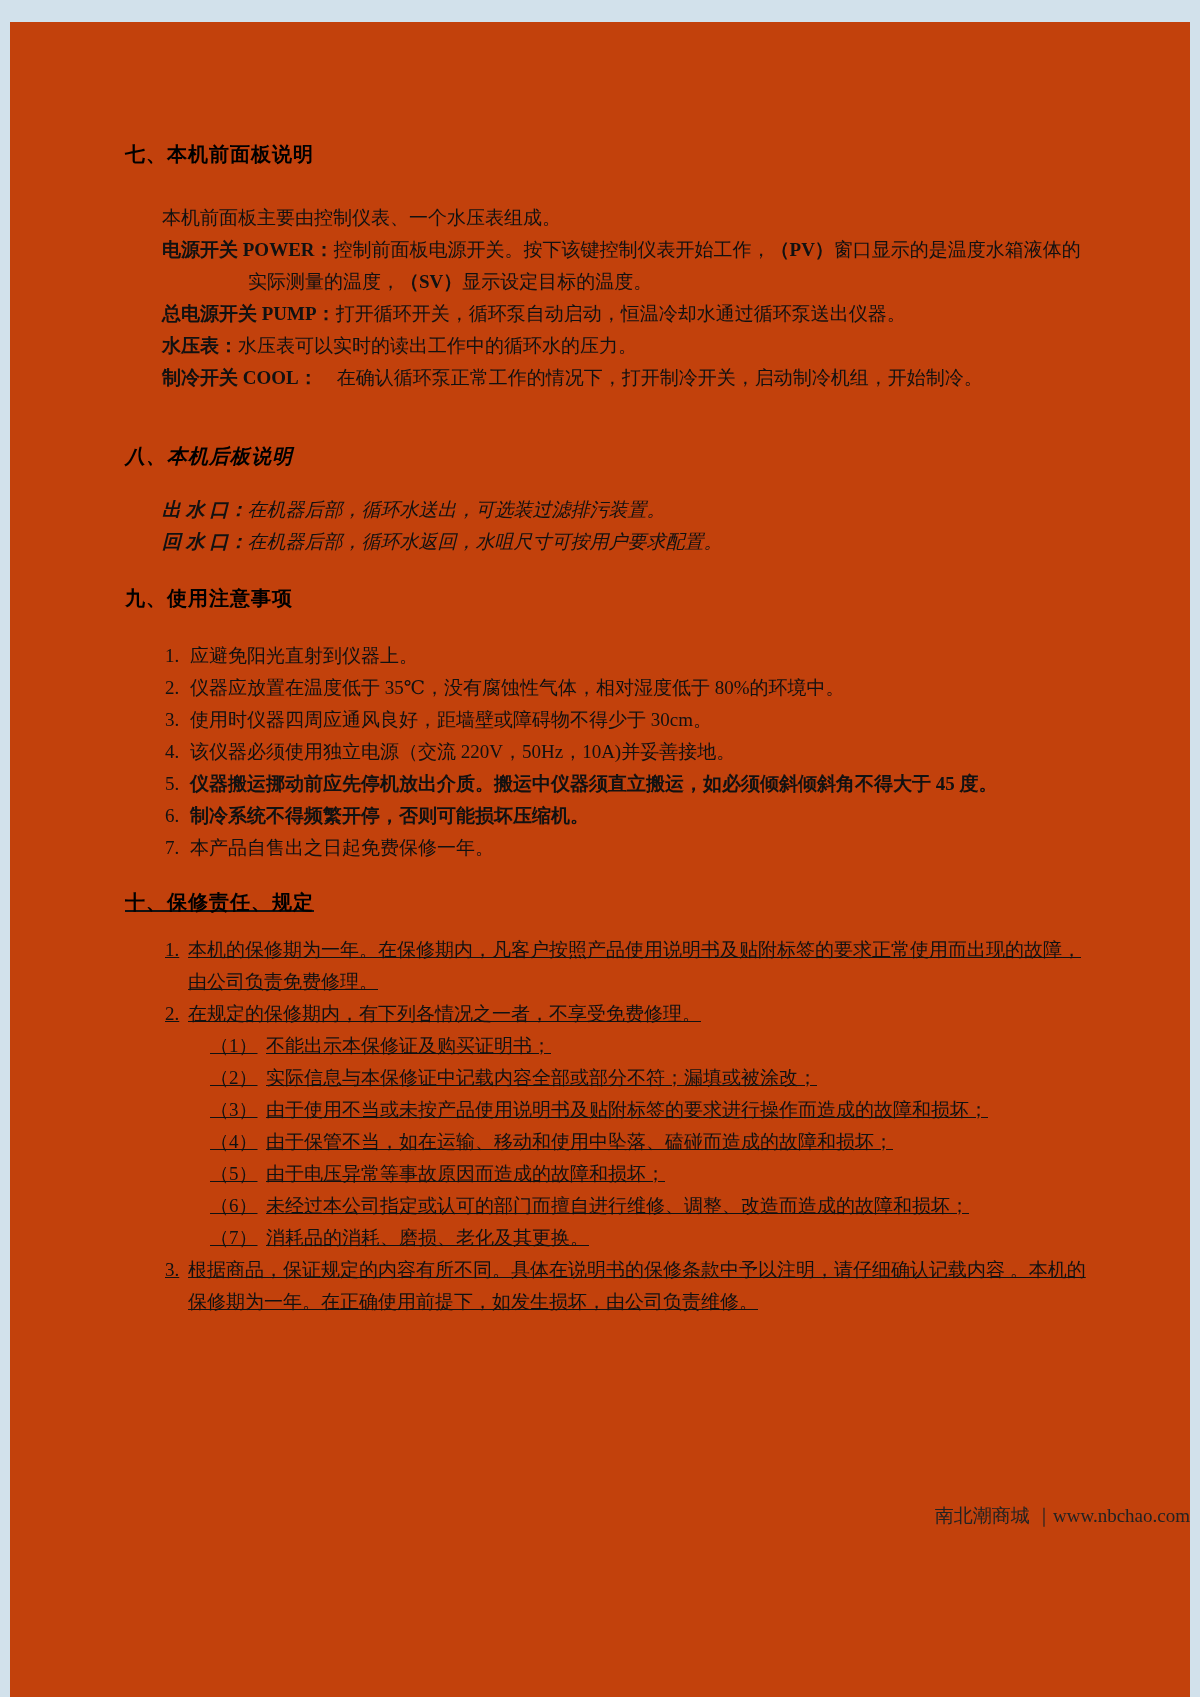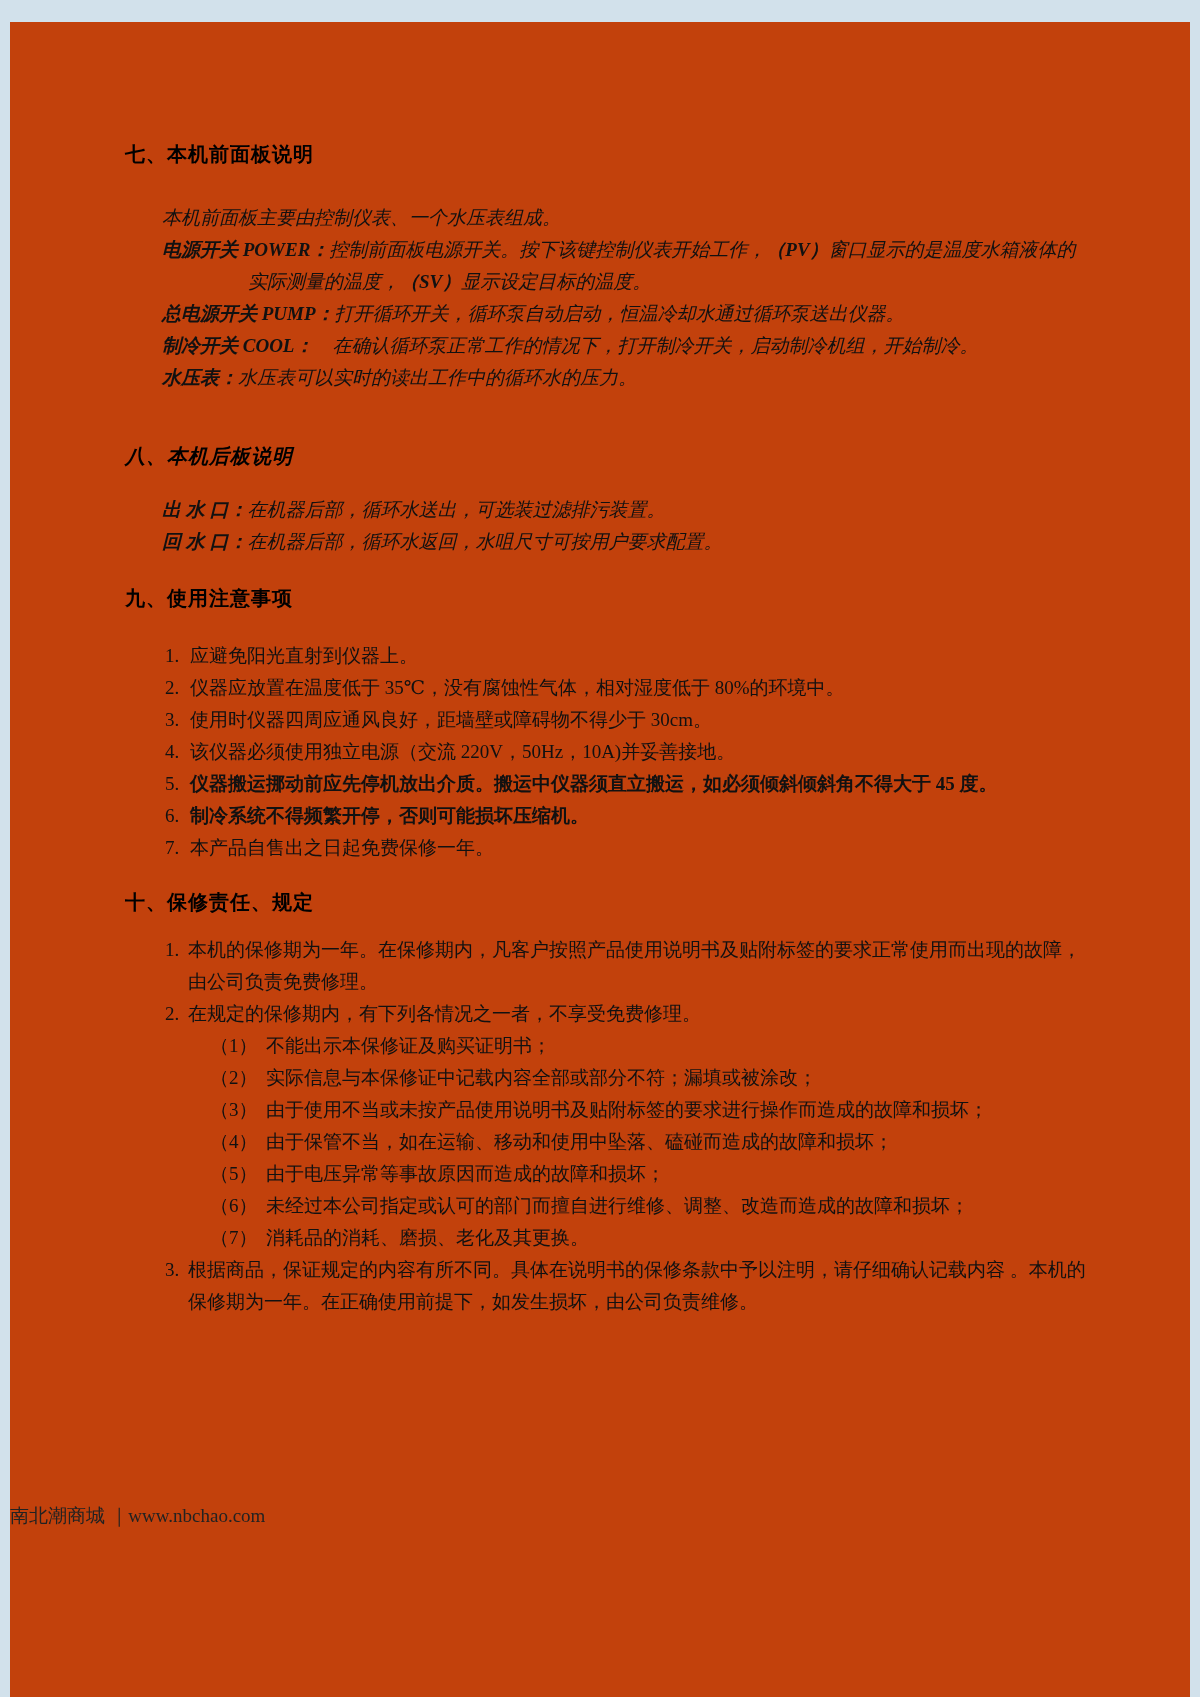--- a/index.html
+++ b/index.html
@@ -26,59 +26,59 @@
     letter-spacing: 1px;
     margin: 0;
     line-height: 28px;
     color: #000000;
   }
   .sec-body { margin-left: 37px; }
   .para { margin: 0; }
   .p-hang { padding-left: 86px; text-indent: -86px; }
   .bold { font-weight: bold; }
 
-  .sec-front .sec-body { margin-top: 34px; font-style: italic; }
+  .sec-front .sec-body { margin-top: 34px; }
   .sec-rear { margin-top: 48px; font-style: italic; }
   .sec-rear .sec-body { margin-top: 24px; }
   .sec-notes { margin-top: 26px; }
   .sec-notes .sec-body { margin-top: 28px; margin-left: 40px; }
-  .sec-warranty { margin-top: 24px; }
+  .sec-warranty { margin-top: 24px; text-decoration: underline; }
   .sec-warranty .sec-body { margin-top: 18px; margin-left: 40px; }
 
   .li { display: flex; margin: 0; }
   .li .num { flex: 0 0 auto; white-space: pre; }
   .sec-notes .li .num { width: 25px; }
   .sec-warranty .li.top > .num { width: 23px; }
   .li .txt { flex: 1 1 auto; }
   .sublist { margin-left: 45px; }
   .sublist .li .num { width: 56px; }
 
   .footer {
     position: absolute;
     top: 1478px;
     left: 0;
     width: 100%;
-    text-align: left;
+    text-align: right;
     font-size: 19px;
     color: #222222;
   }
 </style>
 </head>
 <body>
 
 <div class="page">
 
   <section class="sec-front">
     <h2 class="sec-heading">七、本机前面板说明</h2>
     <div class="sec-body">
       <p class="para"><span>本机前面板主要由控制仪表、一个水压表组成。</span></p>
       <p class="para p-hang"><span class="bold">电源开关 POWER：</span><span>控制前面板电源开关。按下该键控制仪表开始工作，</span><span class="bold">（PV）</span><span>窗口显示的是温度水箱液体的实际测量的温度，</span><span class="bold">（SV）</span><span>显示设定目标的温度。</span></p>
       <p class="para p-hang"><span class="bold">总电源开关 PUMP：</span><span>打开循环开关，循环泵自动启动，恒温冷却水通过循环泵送出仪器。</span></p>
+      <p class="para p-hang"><span class="bold">水压表：</span><span>水压表可以实时的读出工作中的循环水的压力。</span></p>
       <p class="para p-hang"><span class="bold">制冷开关 COOL：</span><span>　在确认循环泵正常工作的情况下，打开制冷开关，启动制冷机组，开始制冷。</span></p>
-      <p class="para p-hang"><span class="bold">水压表：</span><span>水压表可以实时的读出工作中的循环水的压力。</span></p>
     </div>
   </section>
 
   <section class="sec-rear">
     <h2 class="sec-heading">八、本机后板说明</h2>
     <div class="sec-body">
       <p class="para"><span class="bold">出 水 口：</span><span>在机器后部，循环水送出，可选装过滤排污装置。</span></p>
       <p class="para"><span class="bold">回 水 口：</span><span>在机器后部，循环水返回，水咀尺寸可按用户要求配置。</span></p>
     </div>
   </section>

